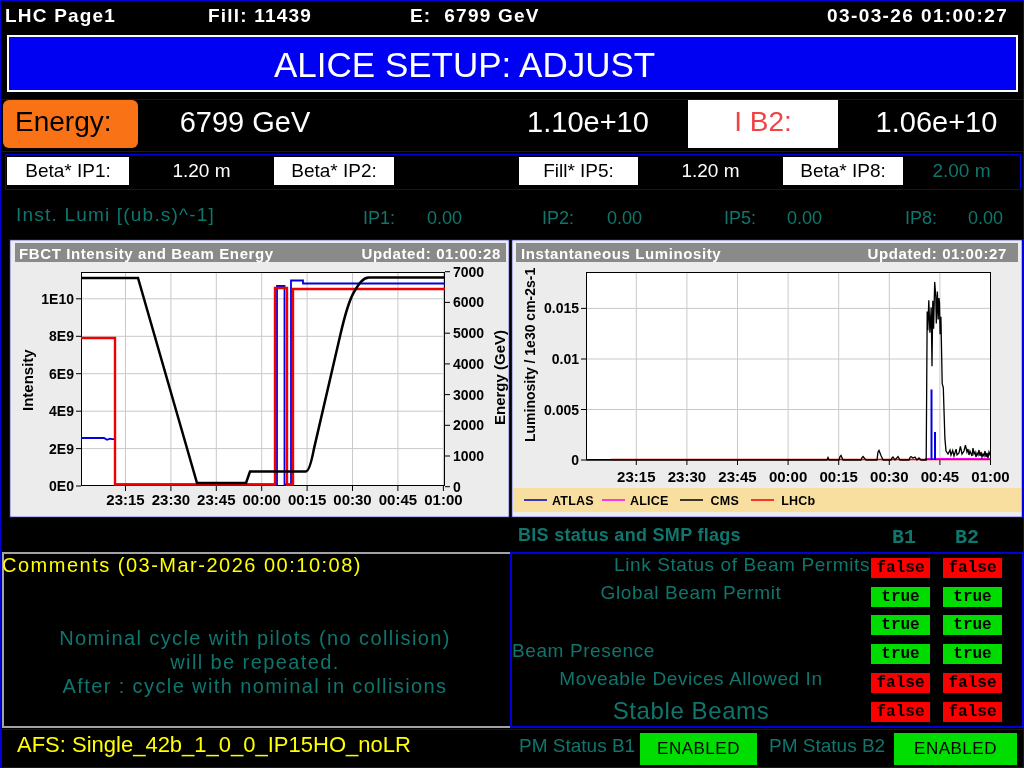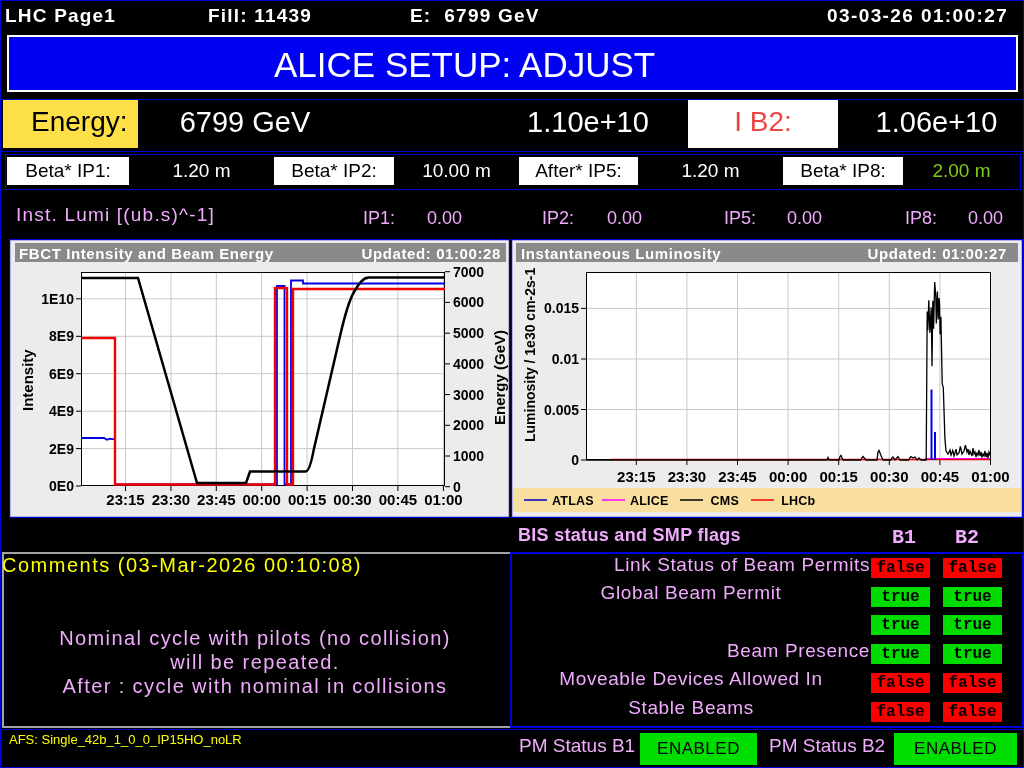--- a/index.html
+++ b/index.html
@@ -1,51 +1,50 @@
 <!DOCTYPE html>
 <html><head>
 <meta charset="utf-8">
 <style>
   html,body{margin:0;padding:0;background:#000;}
   #page{position:relative;width:1024px;height:768px;background:#000;overflow:hidden;
         font-family:"Liberation Sans",sans-serif;box-sizing:border-box;border:1px solid #0000D8;}
   .abs{position:absolute;}
-  .w{color:#f0abfc;}
+  .w{color:#0f766e;}
   .tb{font-size:19px;font-weight:bold;letter-spacing:1.2px;color:#fff;top:4px;}
 </style>
 </head>
 <body>
 <div id="page">
 
   <div class="abs tb" style="left:4px;">LHC Page1</div>
   <div class="abs tb" style="left:207px;">Fill: 11439</div>
   <div class="abs tb" style="left:409px;">E:&nbsp;&nbsp;6799 GeV</div>
   <div class="abs tb" style="left:826px;letter-spacing:1.4px;">03-03-26 01:00:27</div>
 
   <div class="abs" style="left:6px;top:34px;width:1007px;height:53px;background:#0000F2;border:2px solid #fff;">
     <div class="abs" style="left:265px;top:8px;font-size:35px;color:#fff;">ALICE SETUP: ADJUST</div>
   </div>
 
   <div class="abs" style="left:0px;top:98px;width:1024px;height:51px;border-top:1px solid #0000D8;border-bottom:1px solid #0000D8;background:#000;">
-    <div class="abs" style="left:2px;top:0px;width:135px;height:48px;background:#fde047;color:#000;font-size:28px;line-height:44px;padding-left:28px;box-sizing:border-box;">Energy:</div>
+    <div class="abs" style="left:2px;top:0px;width:135px;height:48px;background:#f97316;color:#000;font-size:28px;line-height:44px;padding-left:12px;box-sizing:border-box;border-radius:6px;">Energy:</div>
     <div class="abs" style="left:137px;top:0px;width:200px;height:48px;color:#fff;font-size:29px;line-height:44px;text-align:center;text-indent:14px;">6799 GeV</div>
     <div class="abs" style="left:487px;top:0px;width:200px;height:48px;color:#fff;font-size:29px;line-height:44px;text-align:center;">1.10e+10</div>
     <div class="abs" style="left:687px;top:0px;width:150px;height:48px;background:#fff;color:#ef4444;font-size:28px;line-height:44px;text-align:center;">I B2:</div>
     <div class="abs" style="left:837px;top:0px;width:187px;height:48px;color:#fff;font-size:29px;line-height:44px;text-align:center;text-indent:10px;">1.06e+10</div>
   </div>
 
   <div class="abs" style="left:4px;top:153px;width:1014px;height:34px;border:1px solid #0000D8;background:#000;">
     <div class="abs" style="left:1px;top:2px;width:122px;height:28px;background:#fff;color:#000;font-size:19px;line-height:28px;text-align:center;">Beta* IP1:</div>
     <div class="abs" style="left:123px;top:0px;width:145px;height:32px;color:#fff;font-size:19px;line-height:32px;text-align:center;">1.20 m</div>
     <div class="abs" style="left:268px;top:2px;width:120px;height:28px;background:#fff;color:#000;font-size:19px;line-height:28px;text-align:center;">Beta* IP2:</div>
-    <div class="abs" style="left:388px;top:0px;width:125px;height:32px;color:#fff;font-size:19px;line-height:32px;text-align:center;">10.00 m</div>
-    <div class="abs" style="left:513px;top:2px;width:119px;height:28px;background:#fff;color:#000;font-size:19px;line-height:28px;text-align:center;">After* IP5:</div>
+    <div class="abs" style="left:513px;top:2px;width:119px;height:28px;background:#fff;color:#000;font-size:19px;line-height:28px;text-align:center;">Fill* IP5:</div>
     <div class="abs" style="left:632px;top:0px;width:145px;height:32px;color:#fff;font-size:19px;line-height:32px;text-align:center;">1.20 m</div>
     <div class="abs" style="left:777px;top:2px;width:120px;height:28px;background:#fff;color:#000;font-size:19px;line-height:28px;text-align:center;">Beta* IP8:</div>
-    <div class="abs" style="left:897px;top:0px;width:117px;height:32px;color:#84cc16;font-size:19px;line-height:32px;text-align:center;">2.00 m</div>
+    <div class="abs" style="left:897px;top:0px;width:117px;height:32px;color:#0f766e;font-size:19px;line-height:32px;text-align:center;">2.00 m</div>
   </div>
 
   <div class="abs w" style="left:15px;top:202.5px;font-size:19px;letter-spacing:1.2px;">Inst. Lumi [(ub.s)^-1]</div>
   <div class="abs w" style="left:362px;top:207px;font-size:18px;">IP1:</div>
   <div class="abs w" style="left:426px;top:207px;font-size:18px;">0.00</div>
   <div class="abs w" style="left:541px;top:207px;font-size:18px;">IP2:</div>
   <div class="abs w" style="left:606px;top:207px;font-size:18px;">0.00</div>
   <div class="abs w" style="left:723px;top:207px;font-size:18px;">IP5:</div>
   <div class="abs w" style="left:786px;top:207px;font-size:18px;">0.00</div>
   <div class="abs w" style="left:904px;top:207px;font-size:18px;">IP8:</div>
@@ -210,38 +209,38 @@
   <div class="abs w" style="left:954px;top:525px;font-size:20px;font-weight:bold;font-family:'Liberation Mono',monospace;">B2</div>
 
   <div class="abs" style="left:1px;top:551px;width:506px;height:172px;border:2px solid #a3a3a3;background:#000;">
     <div class="abs" style="left:-2px;top:0px;font-size:20px;letter-spacing:1.5px;color:#FFFF00;">Comments (03-Mar-2026 00:10:08)</div>
     <div class="abs w" style="left:0;top:72px;width:502px;font-size:20px;letter-spacing:1.4px;text-align:center;line-height:24.2px;">Nominal cycle with pilots (no collision)<br>will be repeated.<br>After : cycle with nominal in collisions</div>
   </div>
 
   <div class="abs" style="left:509px;top:551px;width:510px;height:172px;border:2px solid #0000D8;background:#000;">
     <div class="abs w" style="left:0;top:-0.5px;width:358px;text-align:right;font-size:19px;letter-spacing:0.6px;">Link Status of Beam Permits</div>
     <div class="abs w" style="left:0;top:28.2px;width:358px;text-align:center;font-size:19px;letter-spacing:0.6px;">Global Beam Permit</div>
-    <div class="abs w" style="left:0;top:85.6px;width:358px;text-align:right;font-size:19px;letter-spacing:0.6px;">Beam Presence</div>
+    <div class="abs w" style="left:0;top:85.6px;width:358px;text-align:left;font-size:19px;letter-spacing:0.6px;">Beam Presence</div>
     <div class="abs w" style="left:0;top:114.3px;width:358px;text-align:center;font-size:19px;letter-spacing:0.6px;">Moveable Devices Allowed In</div>
-    <div class="abs w" style="left:0;top:143px;width:358px;text-align:center;font-size:19px;letter-spacing:0.6px;">Stable Beams</div>
+    <div class="abs w" style="left:0;top:143px;width:358px;text-align:center;font-size:24px;letter-spacing:0.6px;">Stable Beams</div>
   </div>
 
   <div class="abs" style="left:870px;top:556.5px;width:59px;height:20px;background:#FA0000;color:#000;font-family:'Liberation Mono',monospace;font-weight:bold;font-size:16px;line-height:20px;text-align:center;">false</div>
   <div class="abs" style="left:942px;top:556.5px;width:59px;height:20px;background:#FA0000;color:#000;font-family:'Liberation Mono',monospace;font-weight:bold;font-size:16px;line-height:20px;text-align:center;">false</div>
   <div class="abs" style="left:870px;top:585.5px;width:59px;height:20px;background:#00DC00;color:#000;font-family:'Liberation Mono',monospace;font-weight:bold;font-size:16px;line-height:20px;text-align:center;">true</div>
   <div class="abs" style="left:942px;top:585.5px;width:59px;height:20px;background:#00DC00;color:#000;font-family:'Liberation Mono',monospace;font-weight:bold;font-size:16px;line-height:20px;text-align:center;">true</div>
   <div class="abs" style="left:870px;top:614px;width:59px;height:20px;background:#00DC00;color:#000;font-family:'Liberation Mono',monospace;font-weight:bold;font-size:16px;line-height:20px;text-align:center;">true</div>
   <div class="abs" style="left:942px;top:614px;width:59px;height:20px;background:#00DC00;color:#000;font-family:'Liberation Mono',monospace;font-weight:bold;font-size:16px;line-height:20px;text-align:center;">true</div>
   <div class="abs" style="left:870px;top:643px;width:59px;height:20px;background:#00DC00;color:#000;font-family:'Liberation Mono',monospace;font-weight:bold;font-size:16px;line-height:20px;text-align:center;">true</div>
   <div class="abs" style="left:942px;top:643px;width:59px;height:20px;background:#00DC00;color:#000;font-family:'Liberation Mono',monospace;font-weight:bold;font-size:16px;line-height:20px;text-align:center;">true</div>
   <div class="abs" style="left:870px;top:671.5px;width:59px;height:20px;background:#FA0000;color:#000;font-family:'Liberation Mono',monospace;font-weight:bold;font-size:16px;line-height:20px;text-align:center;">false</div>
   <div class="abs" style="left:942px;top:671.5px;width:59px;height:20px;background:#FA0000;color:#000;font-family:'Liberation Mono',monospace;font-weight:bold;font-size:16px;line-height:20px;text-align:center;">false</div>
   <div class="abs" style="left:870px;top:700.5px;width:59px;height:20px;background:#FA0000;color:#000;font-family:'Liberation Mono',monospace;font-weight:bold;font-size:16px;line-height:20px;text-align:center;">false</div>
   <div class="abs" style="left:942px;top:700.5px;width:59px;height:20px;background:#FA0000;color:#000;font-family:'Liberation Mono',monospace;font-weight:bold;font-size:16px;line-height:20px;text-align:center;">false</div>
 
   <div class="abs" style="left:0px;top:728px;width:1024px;height:39px;border:1px solid #0000D8;background:#000;box-sizing:border-box;"></div>
-  <div class="abs" style="left:8px;top:731px;font-size:13px;letter-spacing:0px;color:#FFFF00;">AFS: Single_42b_1_0_0_IP15HO_noLR</div>
+  <div class="abs" style="left:16px;top:731px;font-size:22px;letter-spacing:0px;color:#FFFF00;">AFS: Single_42b_1_0_0_IP15HO_noLR</div>
   <div class="abs w" style="left:518px;top:734px;font-size:19px;">PM Status B1</div>
   <div class="abs" style="left:639px;top:732px;width:117px;height:32px;background:#00DD00;color:#000;font-size:17px;letter-spacing:0.5px;line-height:32px;text-align:center;">ENABLED</div>
   <div class="abs w" style="left:768px;top:734px;font-size:19px;">PM Status B2</div>
   <div class="abs" style="left:893px;top:732px;width:123px;height:32px;background:#00DD00;color:#000;font-size:17px;letter-spacing:0.5px;line-height:32px;text-align:center;">ENABLED</div>
 
 </div>
 
 </body></html>

